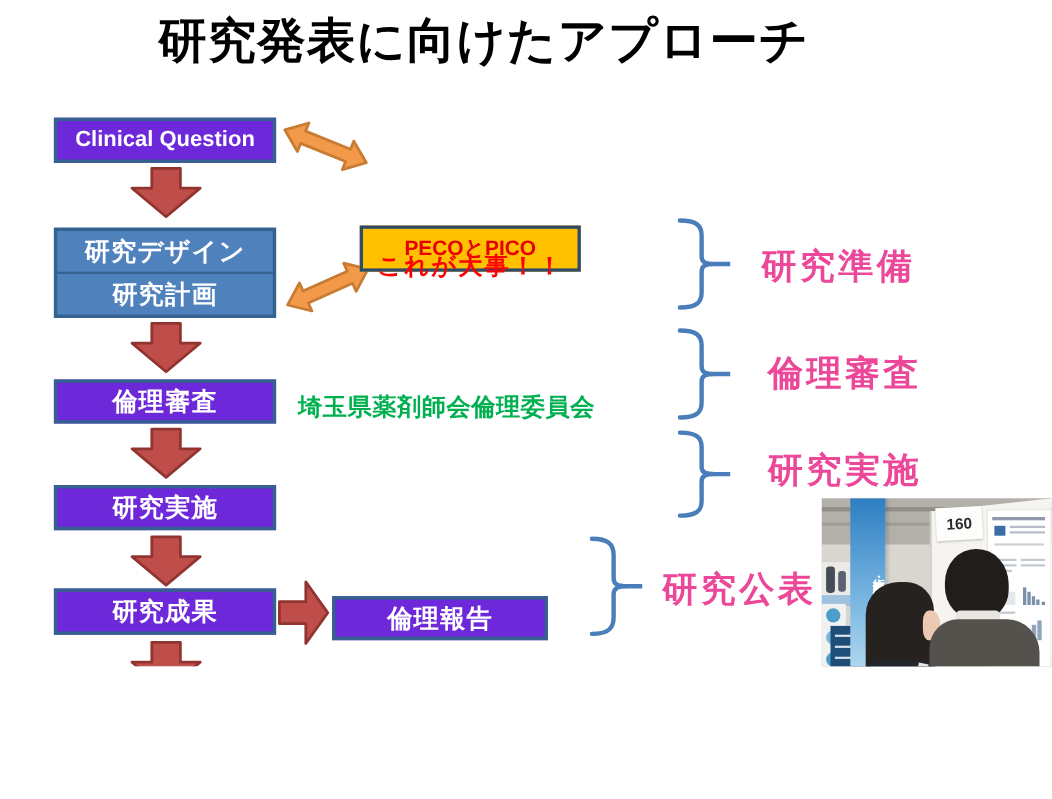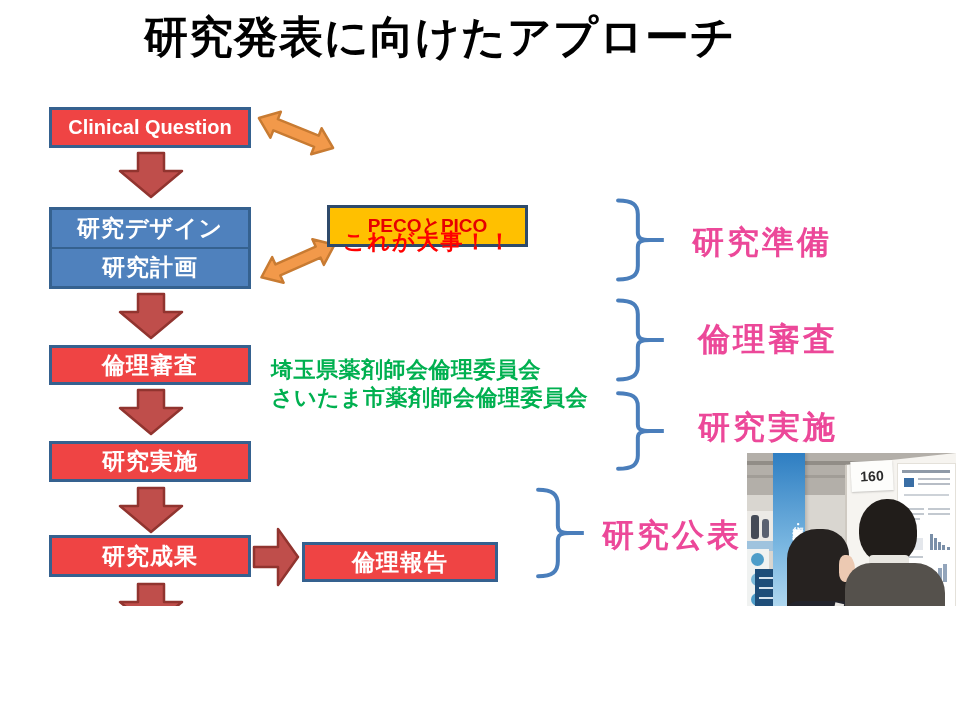--- a/index.html
+++ b/index.html
@@ -2,21 +2,21 @@
 <html><head>
 <meta charset="utf-8">
 <style>
   html,body{margin:0;padding:0;background:#fff;}
   .slide{position:relative;width:956px;height:606px;background:#ffffff;overflow:hidden;
          font-family:"Liberation Sans","DejaVu Sans",sans-serif;}
 
   .title{position:absolute;left:60px;top:8px;width:760px;text-align:center;
          font-size:44px;font-weight:700;color:#000;letter-spacing:1px;}
 
-  .fbox{position:absolute;background:#ef4444;border:3px solid #35618f;color:#fff;
+  .fbox{position:absolute;background:#6d28d9;border:3px solid #35618f;color:#fff;
         display:flex;align-items:center;justify-content:center;box-sizing:border-box;
         font-weight:600;letter-spacing:1px;}
   .fbox.en{font-size:20px;letter-spacing:0;}
   .fbox.jp{font-size:23px;}
 
   .combo{position:absolute;left:49px;top:207px;width:202px;height:82px;
          background:#4f81bd;border:3px solid #35618f;box-sizing:border-box;
          display:flex;flex-direction:column;}
   .combo .row{flex:1;display:flex;align-items:center;justify-content:center;
               color:#fff;font-size:23px;font-weight:600;letter-spacing:1px;}
@@ -137,21 +137,20 @@
   </svg>
   <svg class="arrow" style="left:256px;top:244px;transform:rotate(-24deg);" width="84" height="34" viewBox="0 0 84 34">
     <polygon points="2,17 20,3 20,11 64,11 64,3 82,17 64,31 64,23 20,23 20,31" fill="#f2994a" stroke="#c87b32" stroke-width="2.5" stroke-linejoin="round"></polygon>
   </svg>
 
   <div class="peco">PECOとPICO</div>
   <div class="important">これが大事！！</div>
 
   <div class="committees">
     <div>埼玉県薬剤師会倫理委員会</div>
-    <div>さいたま市薬剤師会倫理委員会</div>
   </div>
 
   <svg class="arrow" style="left:616px;top:197px;" width="52" height="86" viewBox="0 0 50 100" preserveAspectRatio="none">
     <path d="M2,4 C16,4 21,9 21,20 L21,42 C21,48 24,50 33,50 L46,50 L33,50 C24,50 21,52 21,58 L21,80 C21,91 16,96 2,96" fill="none" stroke="#4a7ebb" stroke-width="4" stroke-linecap="round" vector-effect="non-scaling-stroke"></path>
   </svg>
   <svg class="arrow" style="left:616px;top:297px;" width="52" height="86" viewBox="0 0 50 100" preserveAspectRatio="none">
     <path d="M2,4 C16,4 21,9 21,20 L21,42 C21,48 24,50 33,50 L46,50 L33,50 C24,50 21,52 21,58 L21,80 C21,91 16,96 2,96" fill="none" stroke="#4a7ebb" stroke-width="4" stroke-linecap="round" vector-effect="non-scaling-stroke"></path>
   </svg>
   <svg class="arrow" style="left:616px;top:390px;" width="52" height="82" viewBox="0 0 50 100" preserveAspectRatio="none">
     <path d="M2,4 C16,4 21,9 21,20 L21,42 C21,48 24,50 33,50 L46,50 L33,50 C24,50 21,52 21,58 L21,80 C21,91 16,96 2,96" fill="none" stroke="#4a7ebb" stroke-width="4" stroke-linecap="round" vector-effect="non-scaling-stroke"></path>

